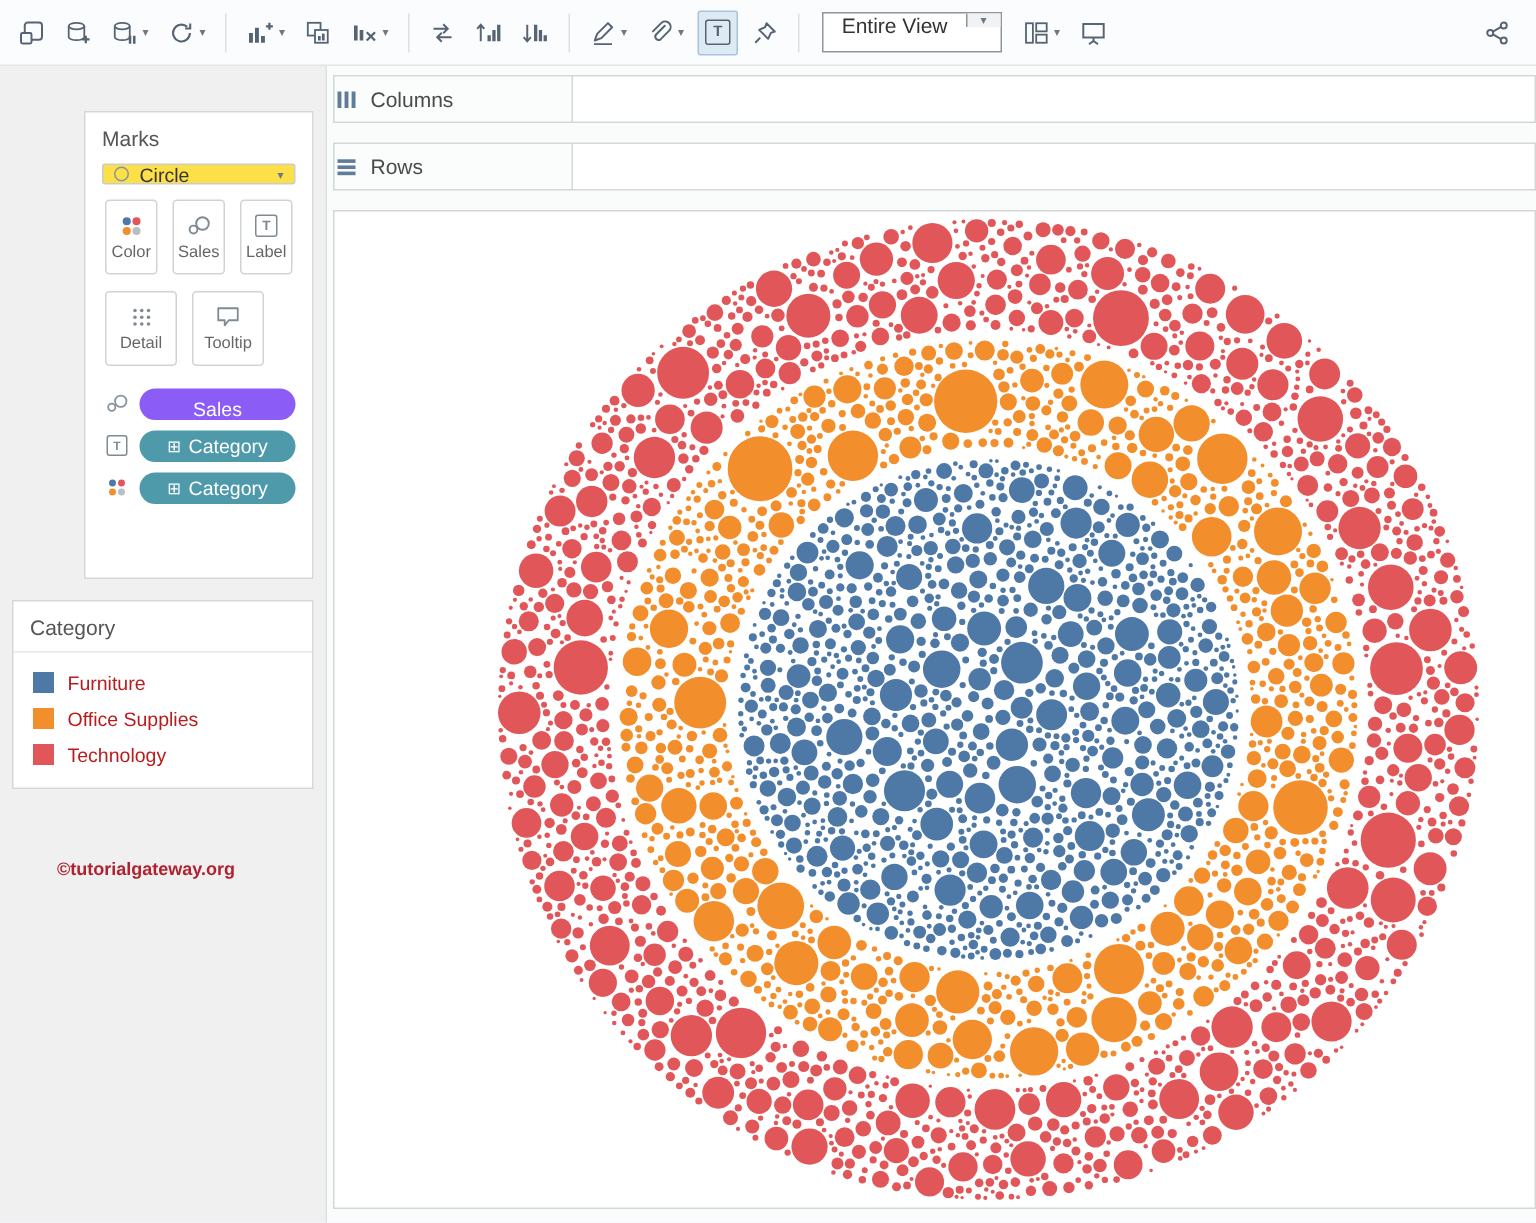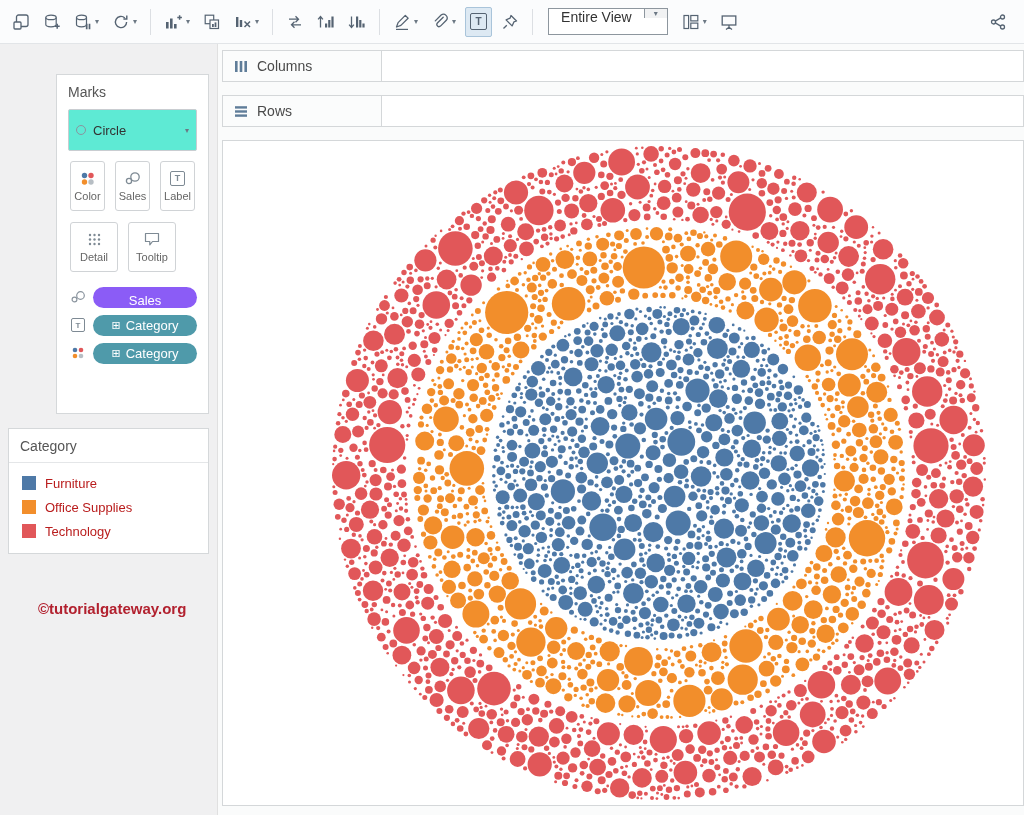--- a/index.html
+++ b/index.html
@@ -47,22 +47,22 @@
   .sidebar {
     position:absolute; top:44px; left:0; width:218px; bottom:0;
     background:#f0f0f1; border-right:1px solid #e0e0e0; padding:8px;
   }
   .card { background:#fff; border:1px solid #d5d8da; }
   .card-title { font-size:14px; color:#555; }
   .filters-card { height:90px; padding:9px 11px; }
   .marks-card { margin-top:22px; padding:9px 0 46px;margin-left:48px; }
   .marks-card .card-title { padding:0 11px; }
   .marktype {
-    margin:9px 11px 10px; height:42px; border:1px solid #c9cdd1; border-radius:2px;
-    display:flex; align-items:center; padding:0 7px; font-size:13px; color:#333; background:#5eead4;
+    margin:9px 11px 10px; height:14px; border:1px solid #c9cdd1; border-radius:2px;
+    display:flex; align-items:center; padding:0 7px; font-size:13px; color:#333; background:#fde047;
   }
   .o-glyph { width:10px; height:10px; border:1.5px solid #8a949e; border-radius:50%; margin-right:7px; }
   .marktype .caret { margin-left:auto; }
   .mark-btns { display:flex; gap:10px; padding:0 13px; margin-bottom:11px; }
   .mark-btn {
     width:48px; height:50px; border:1px solid #d0d3d6; border-radius:3px; background:#fff;
     display:flex; flex-direction:column; align-items:center; justify-content:center; gap:4px;
   }
   .mark-btn .lbl { font-size:11px; color:#666; }
   .tbox.small { width:15px; height:15px; border-width:1.2px; font-size:9px; color:#7e8a94; border-color:#7e8a94; }
@@ -73,31 +73,31 @@
   .pill {
     flex:1; height:21px; border-radius:11px; color:#fff; font-size:13px;
     display:flex; align-items:center; justify-content:center; gap:5px;
   }
   .pill .glyph { font-size:11px; }
   .legend-card { margin-top:14px; padding:9px 0 10px; }
   .legend-card .card-title { padding:0 11px 8px; border-bottom:1px solid #e4e6e8; }
   .legend-items { padding-top:8px; }
   .legend-item { display:flex; align-items:center; gap:9px; padding:4.5px 13px; font-size:13px; color:#b91c1c; }
   .swatch { width:14px; height:14px; flex:0 0 auto; }
-  .watermark { margin:46px 0 0 30px; font-size:15px; font-weight:bold; color:#b2212f; }
+  .watermark { margin:46px 0 0 30px; font-size:12px; font-weight:bold; color:#b2212f; }
 
   
   .main {
     position:absolute; left:218px; top:44px; right:0; bottom:0;
     background:#fafbfb; padding:6px 0 0 4px;
   }
   .shelf { display:flex; height:32px; margin-bottom:13px; }
   .shelf-label {
     width:160px; border:1px solid #d4d7d9; background:#fbfcfc;
-    display:flex; align-items:center; gap:9px; padding:0 11px;
+    display:flex; align-items:center; gap:9px; padding:0 1px;
     font-size:14px; color:#4a4a4a;
   }
   .shelf-body { flex:1; border:1px solid #d4d7d9; border-left:none; background:#fff; }
   .canvas {
     position:absolute; left:4px; top:96px; right:0; bottom:9px;
     background:#fff; border:1px solid #d4d7d9;
   }
   .canvas svg { position:absolute; left:0; top:0; width:100%; height:100%; }
 </style>
 </head>

